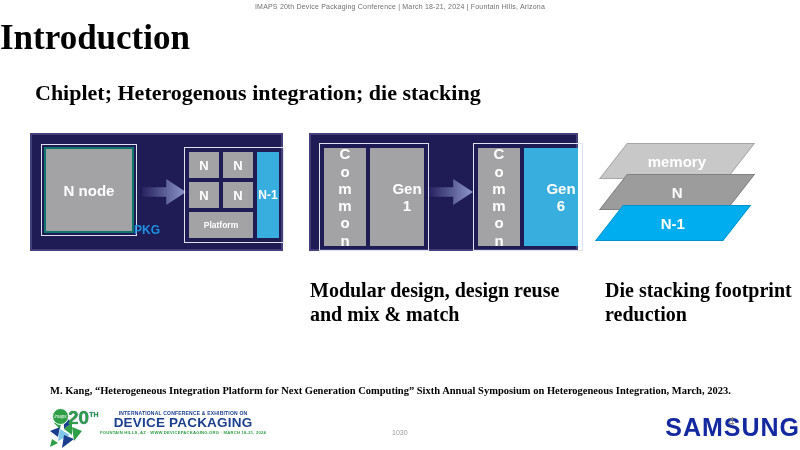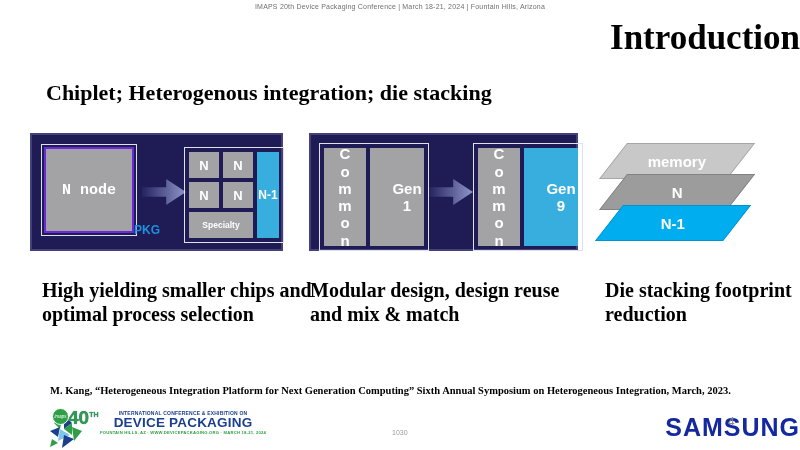--- a/index.html
+++ b/index.html
@@ -1,32 +1,32 @@
 <!DOCTYPE html>
 <html><head>
 <meta charset="utf-8">
 <style>
   html,body{margin:0;padding:0;background:#fff;}
   .slide{position:relative;width:800px;height:450px;background:#ffffff;overflow:hidden;
          font-family:"Liberation Sans",sans-serif;}
   
   .conf-header{position:absolute;top:3px;left:0;width:100%;text-align:center;
 , font-size:7px;color:#6f6f6f;font-size:7px;letter-spacing:.2px;}
-  .title{position:absolute;top:18px;left:0;width:100%;text-align:right;
+  .title{position:absolute;top:18px;left:0;width:100%;text-align:left;
          font-family:"Liberation Serif",serif;font-weight:bold;font-size:35px;color:#000;}
-  .subtitle{position:absolute;top:80px;left:46px;
+  .subtitle{position:absolute;top:80px;left:35px;
             font-family:"Liberation Serif",serif;font-weight:bold;font-size:22px;color:#000;}
   
   .panel{position:absolute;top:133px;height:118px;background:#1e1b55;border:2px solid #44417a;box-sizing:border-box;}
   .panel-1{left:30px;width:253px;}
   .panel-2{left:309px;width:269px;}
   .chip{background:#a3a3a6;color:#fff;font-weight:bold;display:flex;align-items:center;justify-content:center;text-align:center;box-sizing:border-box;}
   .chip.cyan{background:#38aede;}
-  .n-node{position:absolute;left:12px;top:12px;width:90px;height:86px;border:2px solid #6d28d9;
-          outline:1.5px solid #dfe1ef;outline-offset:2.5px;font-size:15px;font-family:Liberation Mono, monospace;}
+  .n-node{position:absolute;left:12px;top:12px;width:90px;height:86px;border:2px solid #0f766e;
+          outline:1.5px solid #dfe1ef;outline-offset:2.5px;font-size:15px;}
   .block-arrow{position:absolute;width:44px;height:26px;
      background:linear-gradient(90deg,#262260 0%,#8d96c8 100%);
      clip-path:polygon(0 32%,55% 32%,55% 0,100% 50%,55% 100%,55% 68%,0 68%);}
   .arrow-1{left:110px;top:44px;}
   .arrow-2{left:118px;top:44px;}
   .pkg-label{position:absolute;left:102px;top:88px;color:#1e90e0;font-weight:bold;font-size:12px;}
   .grid-group{position:absolute;left:152px;top:12px;width:90px;height:86px;border:1.5px solid #dfe1ef;
               padding:4px;display:grid;grid-template-columns:1fr 1fr 22px;grid-template-rows:1fr 1fr 1fr;gap:4px;box-sizing:content-box;}
   .grid-group .n{font-size:13px;}
   .grid-group .specialty{grid-column:1/3;font-size:8.5px;font-weight:bold;}
@@ -86,69 +86,68 @@
   <div class="panel panel-1">
     <div class="chip n-node">N node</div>
     <div class="block-arrow arrow-1"></div>
     <div class="pkg-label">PKG</div>
     <div class="grid-group">
       <div class="chip n">N</div>
       <div class="chip n">N</div>
       <div class="chip cyan nminus1">N-1</div>
       <div class="chip n">N</div>
       <div class="chip n">N</div>
-      <div class="chip specialty">Specialty</div>
+      <div class="chip specialty">Platform</div>
     </div>
   </div>
 
   <div class="panel panel-2">
     <div class="pair-group pair-left">
       <div class="chip common-chip">Common</div>
       <div class="chip gen-chip">Gen 1</div>
     </div>
     <div class="block-arrow arrow-2"></div>
     <div class="pair-group pair-right">
       <div class="chip common-chip">Common</div>
-      <div class="chip cyan gen-chip">Gen 9</div>
+      <div class="chip cyan gen-chip">Gen 6</div>
     </div>
   </div>
 
   <div class="stack">
     <div class="layer layer-memory">
       <span>memory</span>
     </div>
     <div class="layer layer-n">
       <span>N</span>
     </div>
     <div class="layer layer-n1">
       <span>N-1</span>
     </div>
   </div>
 
-  <div class="caption cap-1">High yielding smaller chips and optimal process selection</div>
   <div class="caption cap-2">Modular design, design reuse and mix &amp; match</div>
   <div class="caption cap-3">Die stacking footprint reduction</div>
 
   <div class="reference">M. Kang, “Heterogeneous Integration Platform for Next Generation Computing” Sixth Annual Symposium on Heterogeneous Integration, March, 2023.</div>
 
   <div class="dpc-logo">
     <svg class="dpc-burst" width="46" height="34" viewBox="0 0 46 34">
       <polygon points="16,0 24,8 16,14" fill="#1b3f8f"></polygon>
       <polygon points="16,14 24,8 24,20" fill="#2e9e47"></polygon>
       <polygon points="6,8 14,4 12,14" fill="#2e9e47"></polygon>
       <polygon points="2,16 12,12 10,22" fill="#1b3f8f"></polygon>
       <polygon points="12,14 22,20 10,26" fill="#7fc7e8"></polygon>
       <polygon points="16,20 26,24 14,33" fill="#1b3f8f"></polygon>
       <polygon points="24,12 34,16 26,26" fill="#2e9e47"></polygon>
       <polygon points="4,24 10,28 2,32" fill="#2e9e47"></polygon>
     </svg>
     <div class="imaps-circle">
       <span>imaps</span>
     </div>
-    <div class="dpc-20"><span>40</span><sup>TH</sup></div>
+    <div class="dpc-20"><span>20</span><sup>TH</sup></div>
     <div class="dpc-text">
       <div class="dpc-line1">INTERNATIONAL CONFERENCE &amp; EXHIBITION ON</div>
       <div class="dpc-line2">DEVICE PACKAGING</div>
       <div class="dpc-line3">FOUNTAIN HILLS, AZ · WWW.DEVICEPACKAGING.ORG · MARCH 18-21, 2024</div>
     </div>
   </div>
 
   <div class="samsung">SAMSUNG</div>
   <div class="watermark">1030</div>
   <div class="page-num">4</div>

